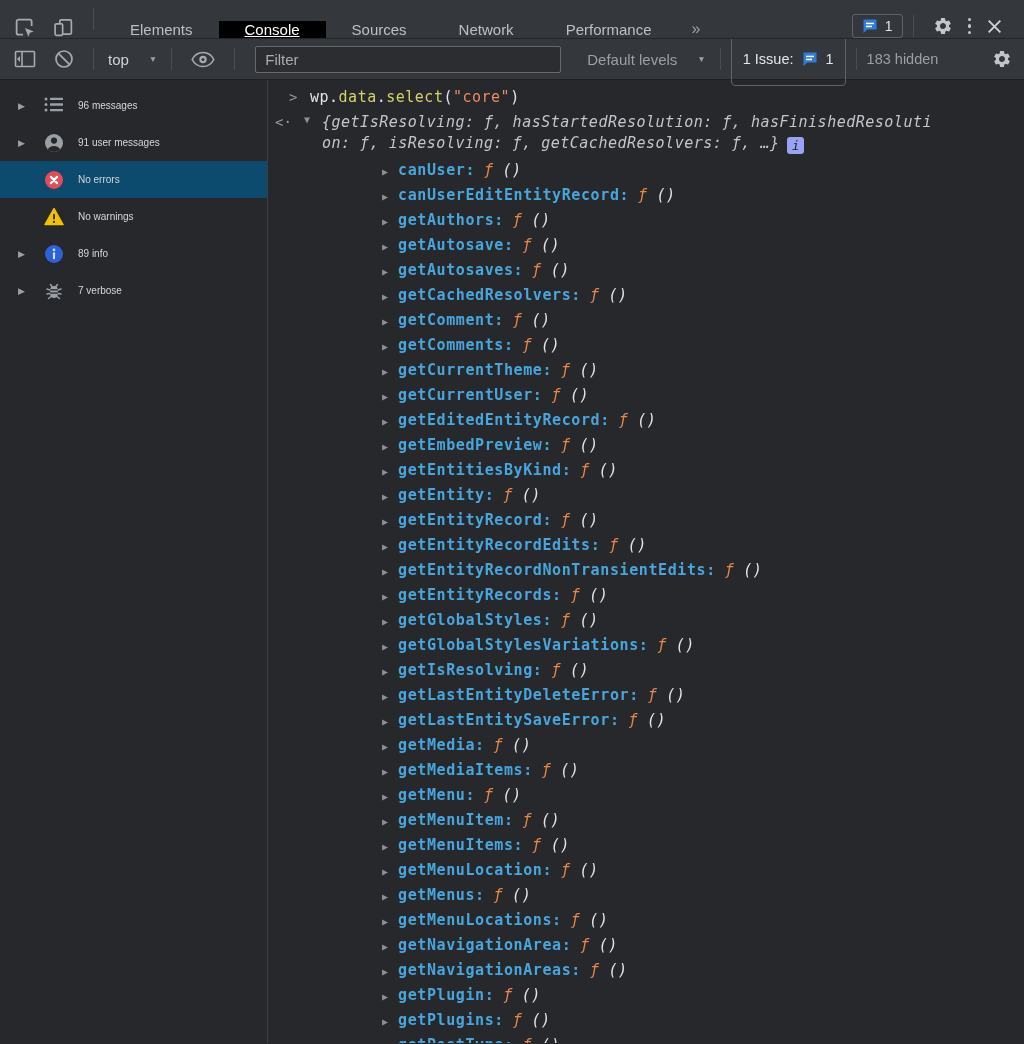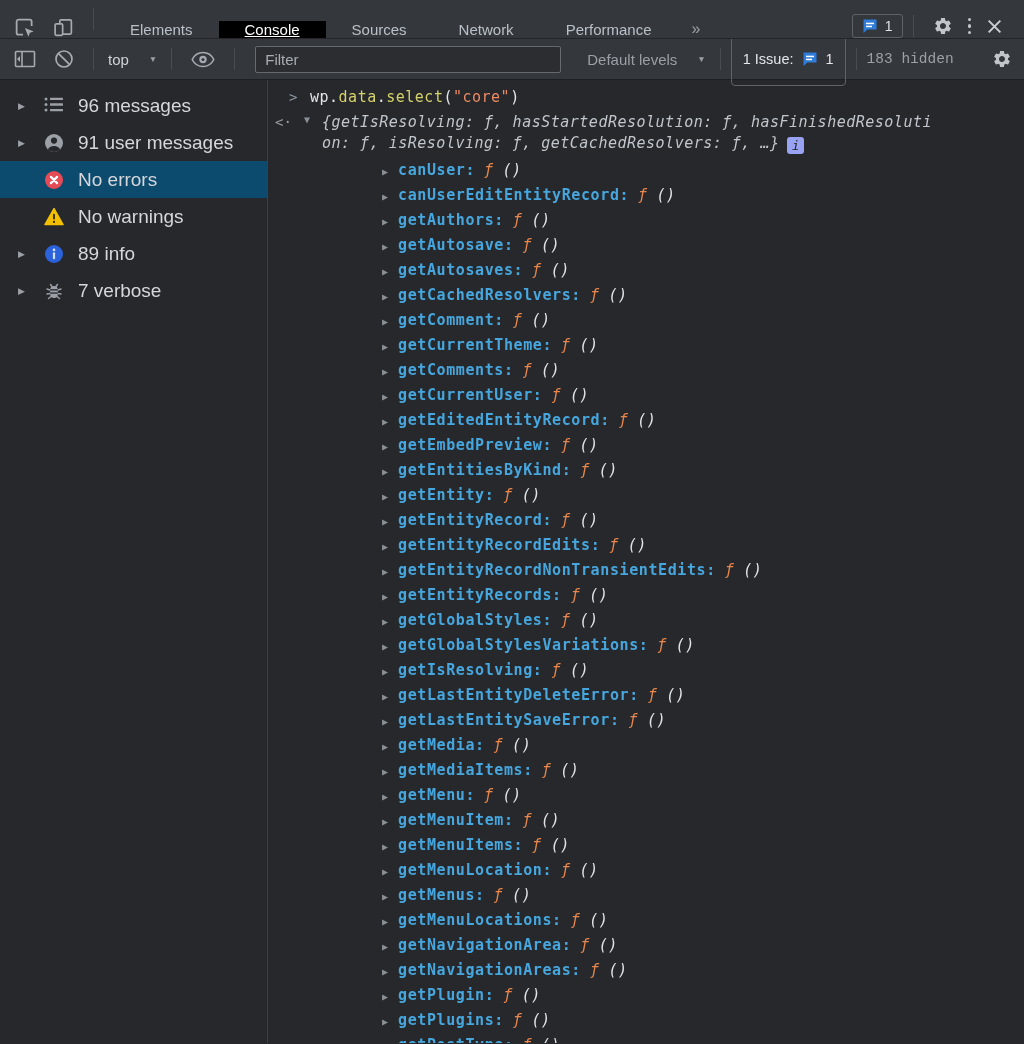--- a/index.html
+++ b/index.html
@@ -51,38 +51,38 @@
     color:#dfe2e6; font-size:15px; padding:0 9px; outline:none;
     font-family:"Liberation Sans", sans-serif;
   }
   .filter-input::placeholder { color:#a8adb3; }
   .levels { margin-left:22px; }
   .issue-chip {
     display:flex; align-items:center; gap:8px;
     border:1px solid #5f6368; border-radius:4px; padding:18px 11px; cursor:pointer;
   }
   .issue-chip .issue-label, .issue-chip .issue-count { color:#e3e6ea; font-size:14.5px; }
-  .hidden-count { color:#9aa0a6; font-size:14.5px; white-space:nowrap;font-family:Liberation Mono, monospace; }
+  .hidden-count { color:#9aa0a6; font-size:14.5px; white-space:nowrap; }
   .toolbar .gear-right { margin-left:auto; padding-right:12px; }
 
   
   .content { display:flex; height:963px; }
 
   
   .sidebar {
     width:268px; flex:0 0 268px; background:#26282b;
     border-right:1px solid #3d3f43; padding-top:7px;
   }
   .side-row {
     height:37px; display:flex; align-items:center; padding-left:18px; cursor:pointer;
   }
   .side-row.selected { background:#0c4a6e; }
   .side-row .disc { width:26px; color:#9aa0a6; font-size:9px; flex:0 0 26px; }
   .side-row .s-icon { width:20px; height:20px; margin-right:14px; flex:0 0 20px; }
-  .side-row .s-label { color:#d5d7da; font-size:19px; white-space:nowrap; }
+  .side-row .s-label { color:#d5d7da; font-size:10px; white-space:nowrap; }
 
   
   .console {
     flex:1; position:relative; overflow:hidden;
     font-family:"DejaVu Sans Mono","Liberation Mono",monospace;
     font-size:15px; letter-spacing:0.5px; color:#dfe2e6;
   }
   .cmd-row { display:flex; align-items:flex-start; padding-top:7px; line-height:21px; }
   .cmd-gutter { width:42px; flex:0 0 42px; padding-left:21px; color:#8f9aa6; font-size:14px; }
   .tok-plain { color:#e2e5e9; }
@@ -350,25 +350,25 @@
 
   <div class="prop-row">
     <span class="prop-disc">▶</span><span class="prop-name">getCachedResolvers</span><span class="prop-colon">:</span><span class="fn-f">ƒ</span><span class="fn-args">()</span>
   </div>
 
   <div class="prop-row">
     <span class="prop-disc">▶</span><span class="prop-name">getComment</span><span class="prop-colon">:</span><span class="fn-f">ƒ</span><span class="fn-args">()</span>
   </div>
 
   <div class="prop-row">
+    <span class="prop-disc">▶</span><span class="prop-name">getComments</span><span class="prop-colon">:</span><span class="fn-f">ƒ</span><span class="fn-args">()</span>
+  </div>
+
+  <div class="prop-row">
     <span class="prop-disc">▶</span><span class="prop-name">getCurrentTheme</span><span class="prop-colon">:</span><span class="fn-f">ƒ</span><span class="fn-args">()</span>
-  </div>
-
-  <div class="prop-row">
-    <span class="prop-disc">▶</span><span class="prop-name">getComments</span><span class="prop-colon">:</span><span class="fn-f">ƒ</span><span class="fn-args">()</span>
   </div>
 
   <div class="prop-row">
     <span class="prop-disc">▶</span><span class="prop-name">getCurrentUser</span><span class="prop-colon">:</span><span class="fn-f">ƒ</span><span class="fn-args">()</span>
   </div>
 
   <div class="prop-row">
     <span class="prop-disc">▶</span><span class="prop-name">getEditedEntityRecord</span><span class="prop-colon">:</span><span class="fn-f">ƒ</span><span class="fn-args">()</span>
   </div>
 

